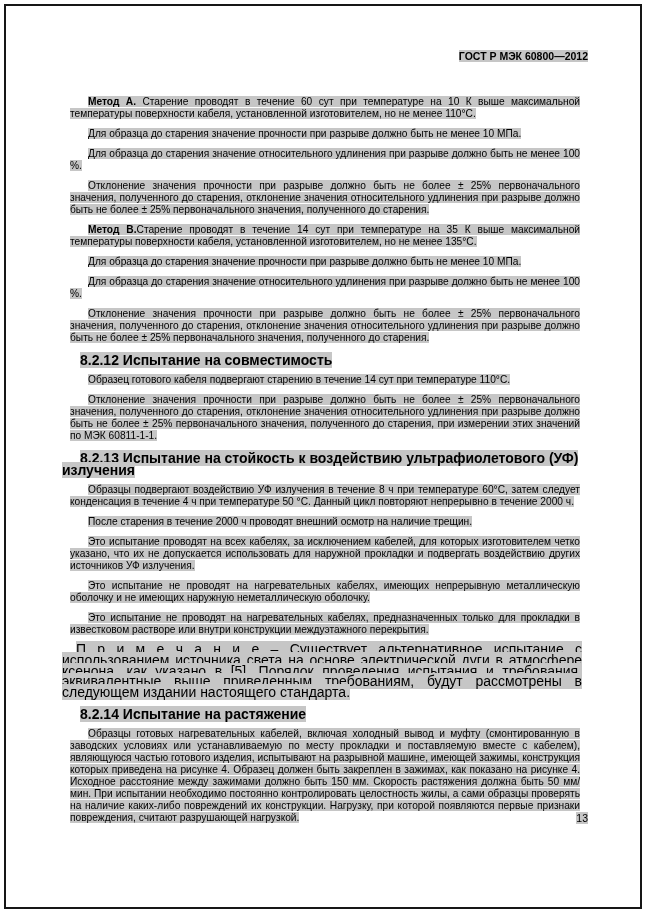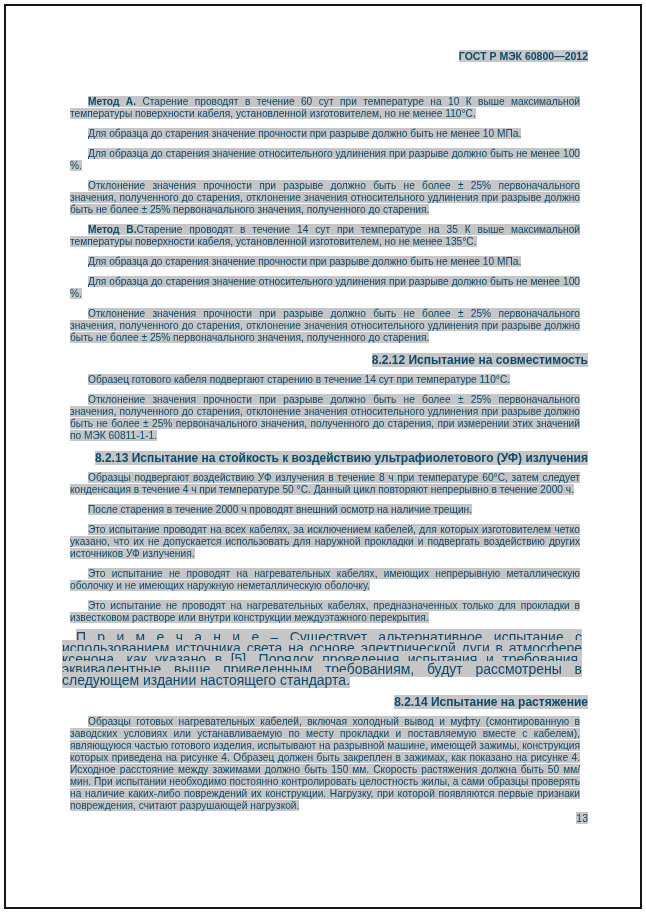--- a/index.html
+++ b/index.html
@@ -3,21 +3,21 @@
 <meta charset="utf-8">
 <style>
   * { box-sizing: border-box; }
   html, body { margin: 0; padding: 0; }
   body { width: 646px; height: 913px; background: #ffffff; }
   .page {
     position: relative;
     width: 646px; height: 913px;
     background: #ffffff;
     font-family: "Liberation Sans", sans-serif;
-    color: #0c4a6e;
+    color: #000000;
     overflow: hidden;
   }
   .frame {
     position: absolute;
     left: 4px; top: 4px; right: 4px; bottom: 4px;
     border: 2px solid #161616;
     pointer-events: none;
   }
   .header {
     position: absolute;
@@ -32,25 +32,25 @@
   }
   .para {
     margin: 8px;
     font-size: 10.2px;
     line-height: 12px;
     text-indent: 18px;
     text-align: justify;
   }
   .heading {
     margin: 10px 0 6px 0;
-    font-size: 12px;
+    font-size: 14px;
     line-height: 12px;
     text-indent: 18px;
     font-weight: bold;
-    text-align: right;
+    text-align: left;
   }
   .note {
     margin: 4px 6px 4px 0;
     font-size: 14px;
     line-height: 10.8px;
     text-indent: 14px;
     text-align: justify;
   }
   .hl { background: #c6c6c6; }
   .lead { font-weight: bold; }

